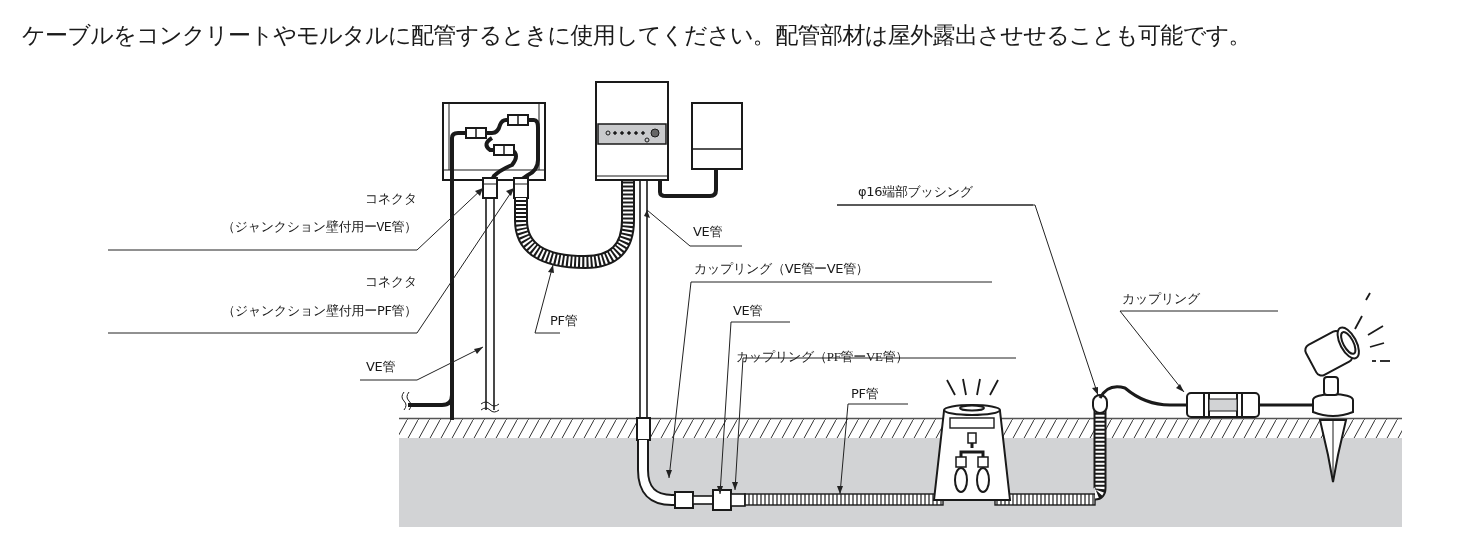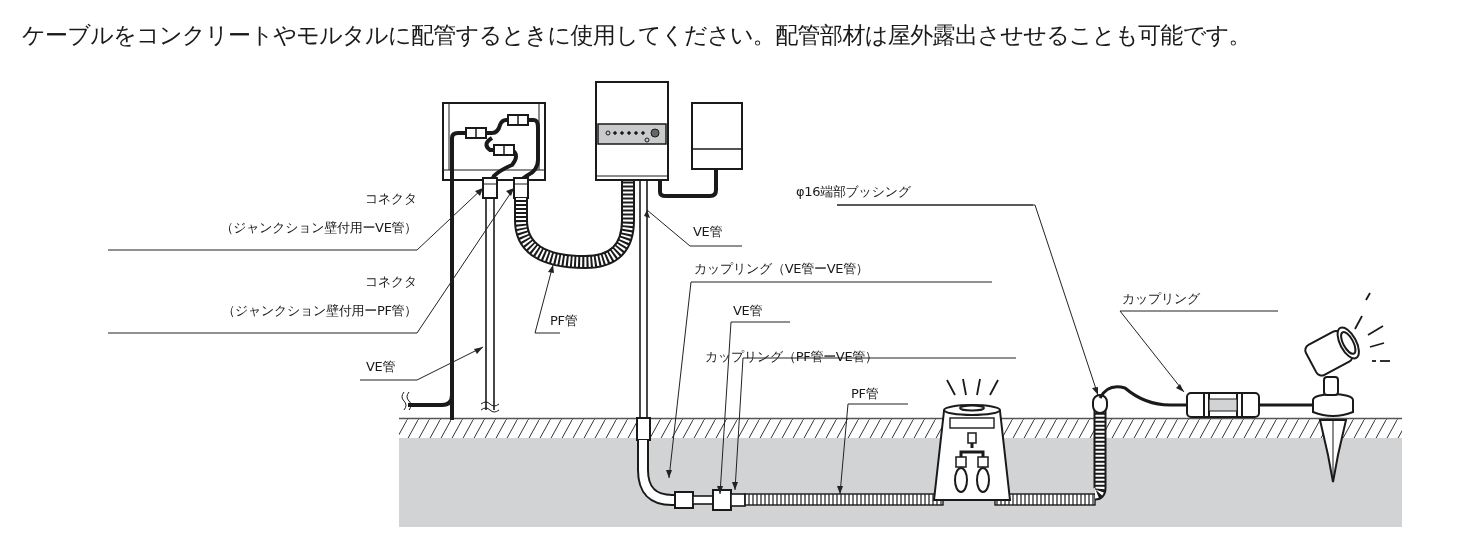--- a/index.html
+++ b/index.html
@@ -188,24 +188,24 @@
     <polygon points="669,478 666,470 672,470"></polygon>
     <polygon points="720,494 717,486 723,486"></polygon>
     <polygon points="735,490 732,482 738,482"></polygon>
     <polygon points="840,494 837,486 843,486"></polygon>
     <polygon points="1098,395 1092,388 1098,387"></polygon>
     <polygon points="1184,392 1176,388 1180,384"></polygon>
   </g>
 </svg>
 
 <div class="lbl r" style="right:1047px; top:188px;">コネクタ</div>
-<div class="lbl r" style="right:1047px; top:217px;">（ジャンクション壁付用ーVE管）</div>
+<div class="lbl r" style="right:1047px; top:217px;font-family:Liberation Mono, monospace;">（ジャンクション壁付用ーVE管）</div>
 <div class="lbl r" style="right:1047px; top:271px;">コネクタ</div>
 <div class="lbl r" style="right:1047px; top:300px;">（ジャンクション壁付用ーPF管）</div>
 <div class="lbl" style="left:366px; top:356px;">VE管</div>
 <div class="lbl" style="left:550px; top:310px;">PF管</div>
 <div class="lbl" style="left:693px; top:221px;">VE管</div>
 <div class="lbl" style="left:694px; top:258px;">カップリング（VE管ーVE管）</div>
 <div class="lbl" style="left:733px; top:300px;">VE管</div>
-<div class="lbl" style="left:705px; top:346px;">カップリング（PF管ーVE管）</div>
+<div class="lbl" style="left:736px; top:346px;font-family:Liberation Serif, serif;">カップリング（PF管ーVE管）</div>
 <div class="lbl" style="left:851px; top:383px;">PF管</div>
-<div class="lbl" style="left:796px; top:181px;">φ16端部ブッシング</div>
+<div class="lbl" style="left:858px; top:181px;">φ16端部ブッシング</div>
 <div class="lbl" style="left:1122px; top:288px;">カップリング</div>
 
 </body></html>

